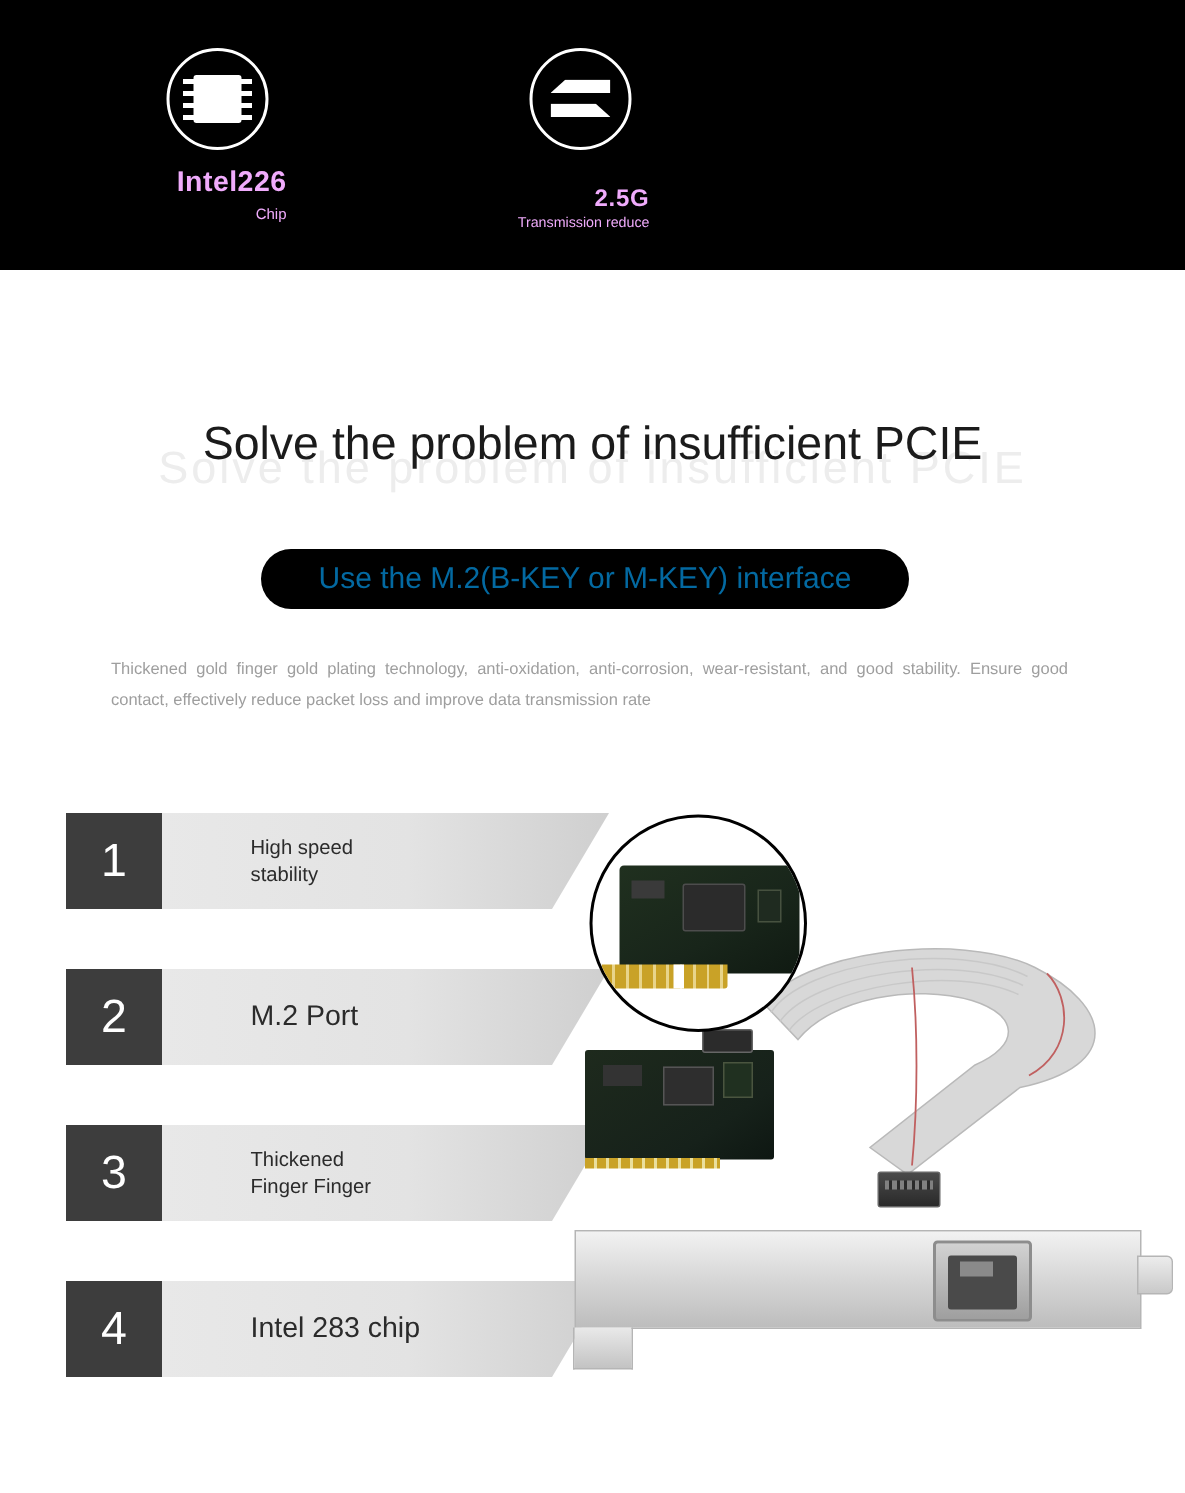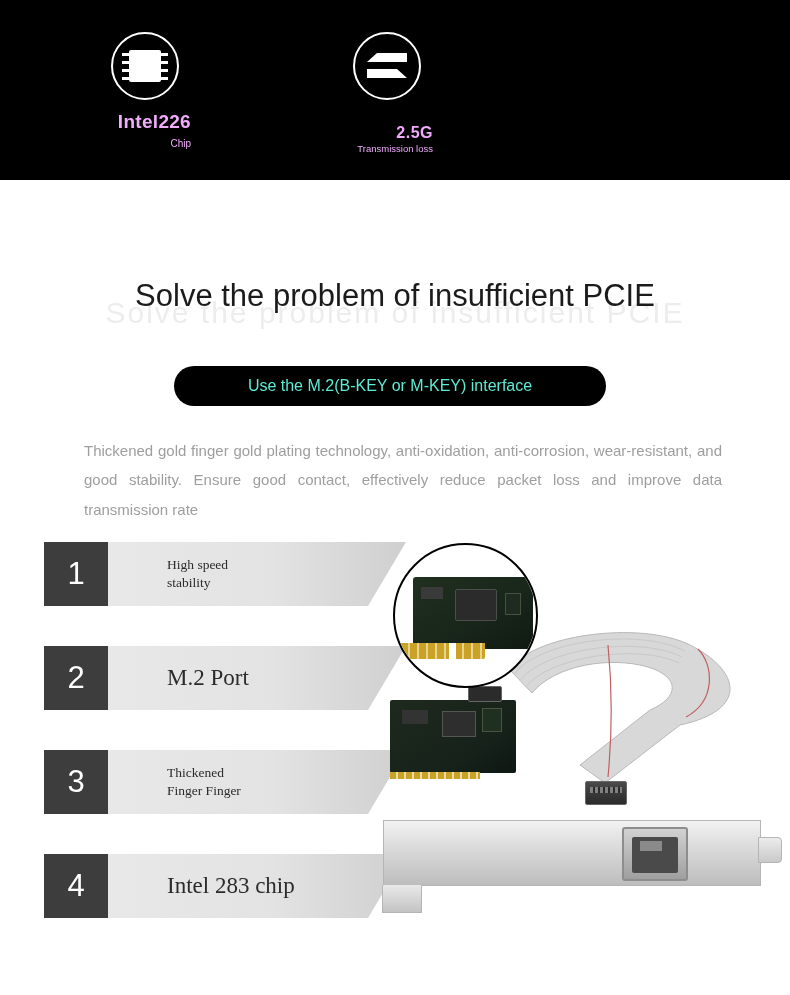--- a/index.html
+++ b/index.html
@@ -97,54 +97,54 @@
     font-family:"Liberation Sans", sans-serif;
   }
   .ghost {
     position:absolute; left:0; top:296px; width:790px; text-align:center;
     font-size:30px; color:#ededed; letter-spacing:2px;
   }
 
   .pill {
     position:absolute; left:174px; top:366px;
     width:432px; height:40px;
-    background:#000; color:#5eead4;
+    background:#000; color:#0369a1;
     border-radius:20px;
     display:flex; align-items:center; justify-content:center;
-    font-size:16px;
+    font-size:20px;
   }
 
   .blurb {
-    position:absolute; left:84px; top:436px; width:638px;
-    font-size:15px; color:#9e9e9e; line-height:1.95;
+    position:absolute; left:74px; top:436px; width:638px;
+    font-size:11px; color:#9e9e9e; line-height:1.95;
     text-align:justify;
   }
 
   
   .list { position:absolute; left:44px; top:542px; }
   .row { position:relative; height:64px; margin-bottom:40px; }
   .row .num {
     position:absolute; left:0; top:0;
     width:64px; height:64px;
     background:#3d3d3d; color:#fff;
     font-size:31px; display:flex; align-items:center; justify-content:center;
   }
   .row .bar {
     position:absolute; left:64px; top:0; height:64px; width:298px;
     background: linear-gradient(to right, #e8e8e8 0%, #e3e3e3 55%, #cfcfcf 100%);
     clip-path: polygon(0 0, 100% 0, calc(100% - 38px) 100%, 0 100%);
-    display:flex; align-items:center;font-family:Liberation Serif, serif;
+    display:flex; align-items:center;
   }
   .row .lbl {
     padding-left:59px;
     color:#2b2b2b;
     line-height:1.35;
   }
   .row.small .lbl { font-size:13.5px; max-width:150px; }
-  .row.big .lbl   { font-size:23px; }
+  .row.big .lbl   { font-size:19px; }
 
   
   .photo { position:absolute; left:380px; top:525px; width:400px; height:395px; }
 
   .circle-inset {
     position:absolute; left:13px; top:18px;
     width:145px; height:145px; border-radius:50%;
     border:2px solid #000; overflow:hidden;
     background:#fff;
   }
@@ -239,21 +239,21 @@
   </div>
 
   <div class="feature" id="f2">
     <div class="ring">
       <div class="arrows">
         <div class="arr up"></div>
         <div class="arr dn"></div>
       </div>
     </div>
     <div class="title cap">2.5G</div>
-    <div class="sub">Transmission loss</div>
+    <div class="sub">Transmission reduce</div>
   </div>
 
 
 </div>
 
 <div class="ghost">Solve the problem of insufficient PCIE</div>
 <div class="headline">Solve the problem of insufficient PCIE</div>
 
 <div class="pill">Use the M.2(B-KEY or M-KEY) interface</div>
 

